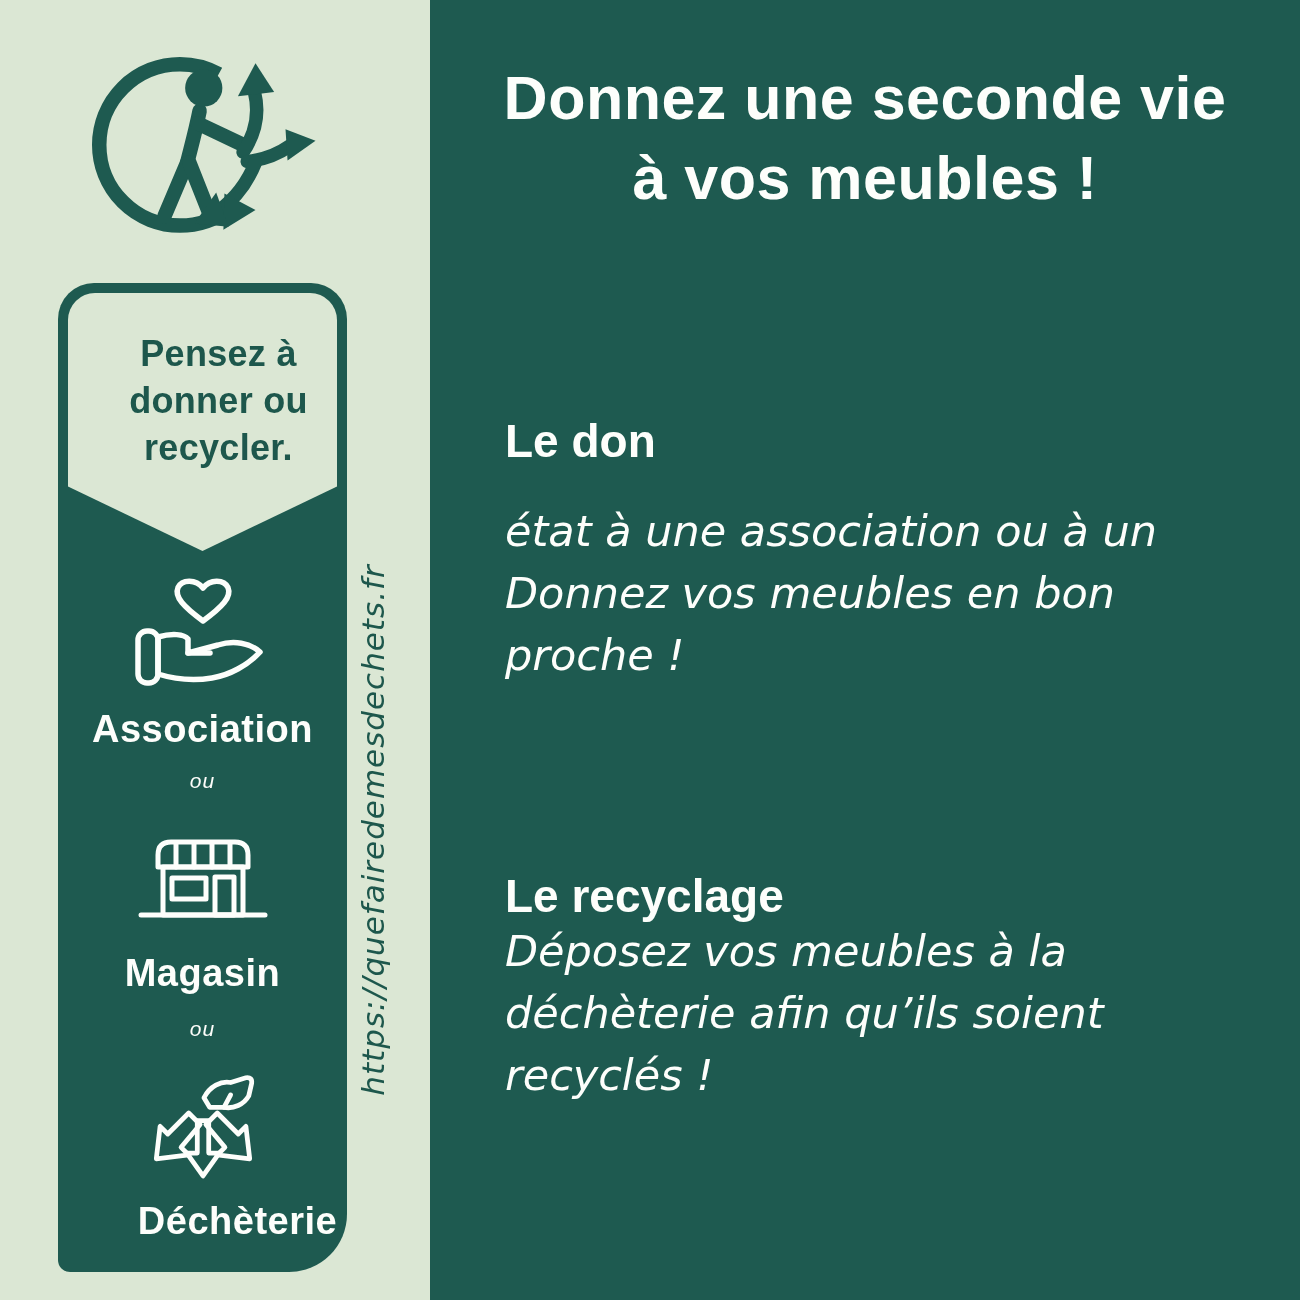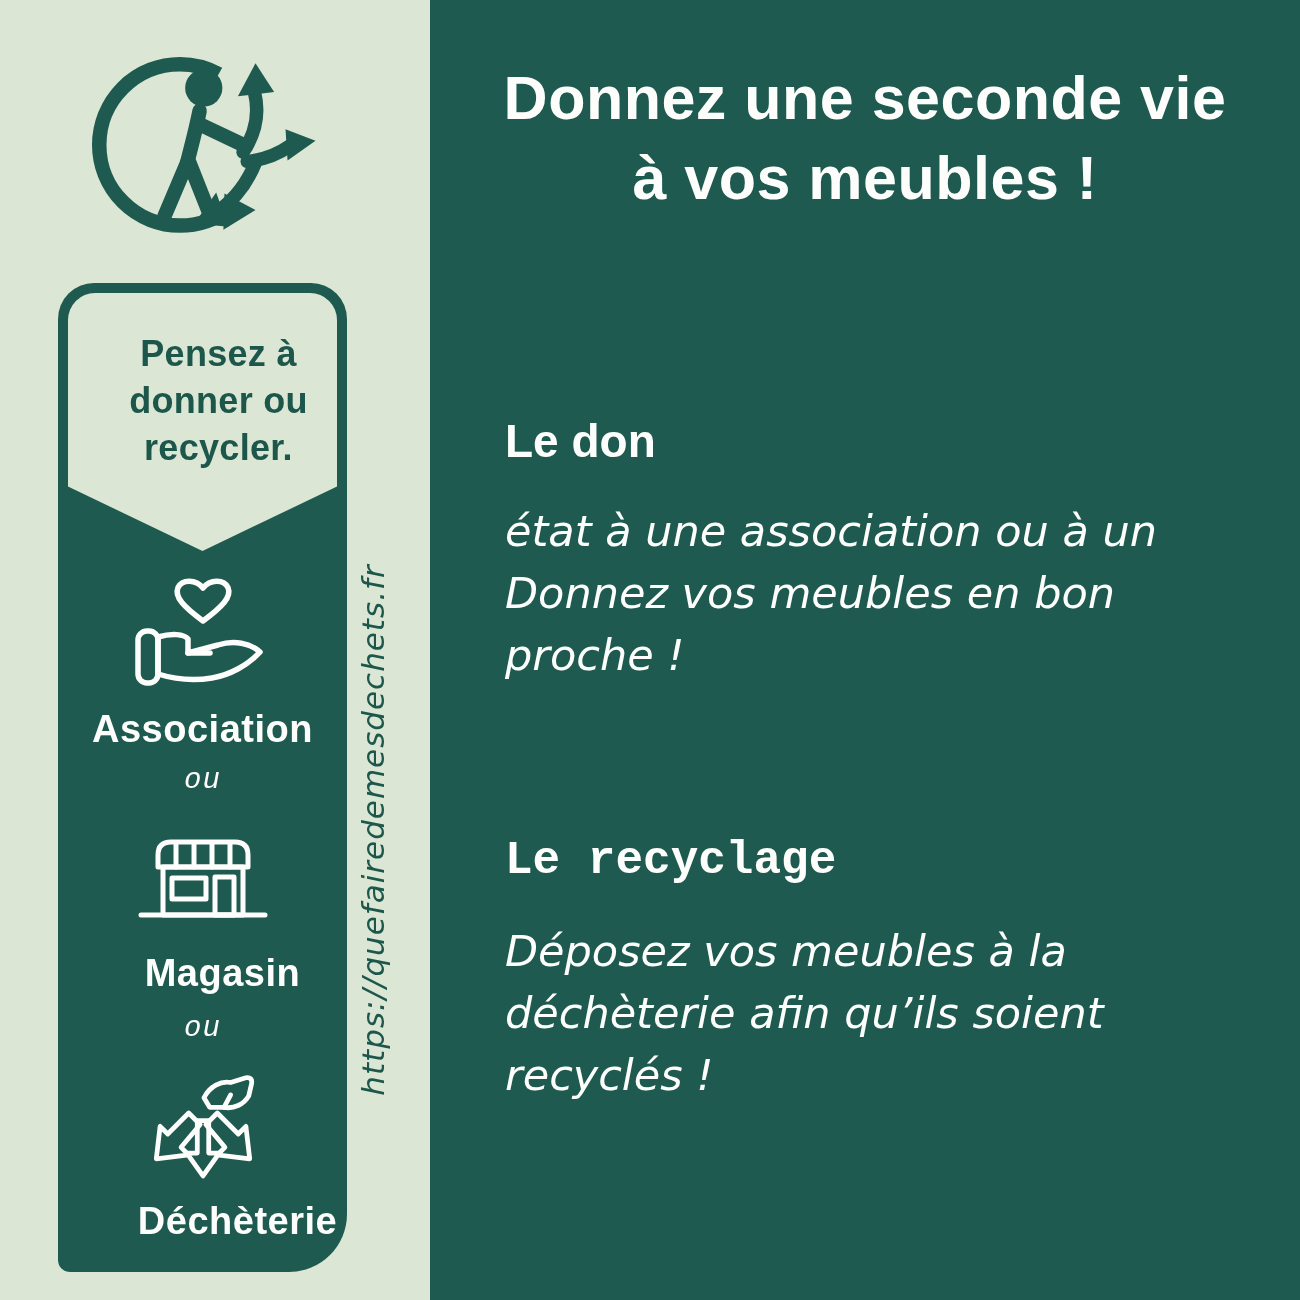--- a/index.html
+++ b/index.html
@@ -28,21 +28,21 @@
     font-weight:bold; font-size:46px; line-height:52px;
   }
   .section-body {
     position:absolute; left:75px; width:790px;
     font-family:"DejaVu Sans", sans-serif;
     font-style:italic; font-size:43px; line-height:62px;
   }
   .section-body span { display:block; }
   .title-don       { top:415px; }
   .body-don        { top:500px; }
-  .title-recyclage { top:835px;font-family:Liberation Mono, monospace; }
+  .title-recyclage { top:870px; }
   .body-recyclage  { top:920px; }
 
   
   .triman { position:absolute; left:92px; top:36px; }
 
   
   .url-vertical {
     position:absolute; left:377px; top:830px;
     width:680px; height:44px;
     transform:translate(-50%,-50%) rotate(-90deg);
@@ -70,29 +70,29 @@
     color:#1d574c; font-weight:bold;
     font-size:36px; line-height:47px; letter-spacing:0.3px;
   }
   .badge-text span { display:block; }
 
   .ribbon-item { position:absolute; left:0; width:100%; display:flex; justify-content:center; }
   .icon-assoc  { top:292px; }
   .label-assoc { top:424px; }
   .sep-1       { top:482px; }
   .icon-store  { top:550px; }
-  .label-store { top:668px;margin-left:20px; }
+  .label-store { top:668px; }
   .sep-2       { top:730px; }
   .icon-dech   { top:790px; }
   .label-dech  { top:916px;margin-left:35px; }
 
   .ribbon-label { font-weight:bold; font-size:38px; line-height:44px; letter-spacing:0.5px; }
   .ribbon-sep   {
-    font-family:Liberation Mono, monospace;
-    font-style:italic; font-size:29px; line-height:32px; letter-spacing:1px;
+    font-family:Liberation Sans, sans-serif;
+    font-style:italic; font-size:21px; line-height:32px; letter-spacing:1px;
   }
 </style>
 </head>
 <body>
 
 <div class="right-panel">
   <div class="heading">
     <span>Donnez une seconde vie</span><br>
     <span>à vos meubles !</span>
   </div>

